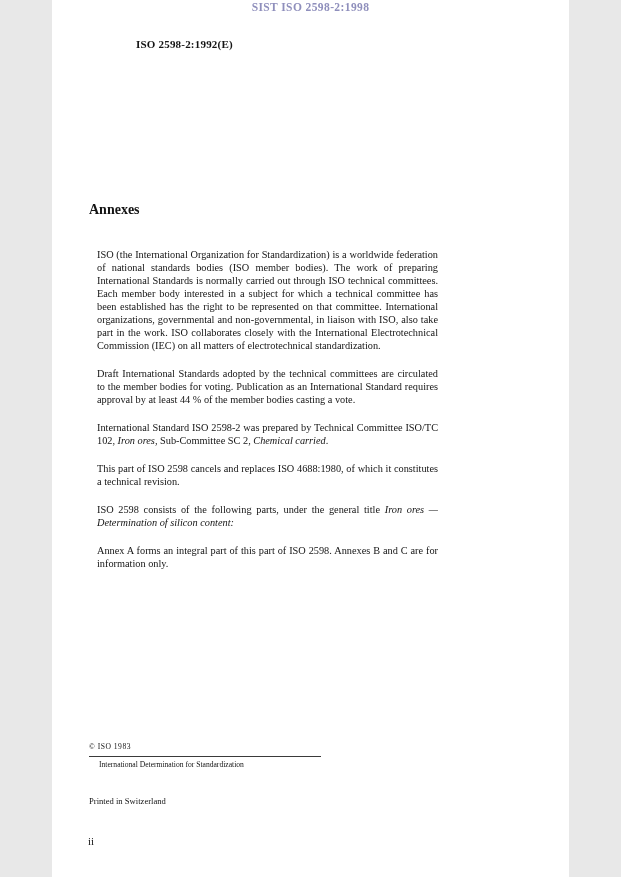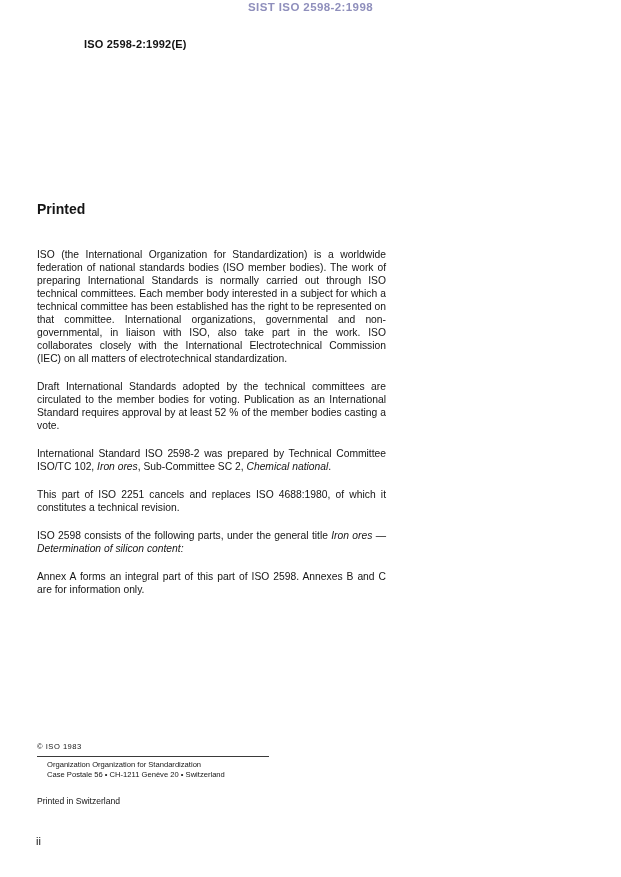--- a/index.html
+++ b/index.html
@@ -1,22 +1,22 @@
 <!DOCTYPE html>
 <html><head>
 <meta charset="utf-8">
 <style>
   html, body { margin: 0; padding: 0; background: #e8e8e8; }
   .page {
     position: relative;
-    width: 621px;
+    width: 517px;
     height: 877px;
     margin: 0 auto;
     background: #ffffff;
-    font-family: Liberation Sans, sans-serif;
+    font-family: Liberation Serif, serif;
     color: #141414;
     overflow: hidden;
   }
   .sist-header {
     position: absolute;
     top: 1px;
     left: 0;
     width: 100%;
     text-align: center;
     font-size: 11.5px;
@@ -41,21 +41,21 @@
     font-size: 10.3px;
     line-height: 13px;
     text-align: justify;
   }
   .foreword-title {
     font-size: 14px;
     font-weight: bold;
     margin: 0 0 32px 0;
     text-align: left;
   }
-  .content p { margin: 0 0 15px 0; }
+  .content p { margin: 0 0 15px 8px; }
   .italic { font-style: italic; }
   .part-line {
     margin: 3px 0 8px 0;
     padding-left: 24px;
     text-align: left;
   }
   .part-line.dashed { padding-left: 13px; }
   .part-line .dash { font-style: normal; margin-right: 6px; }
   .footer {
     position: absolute;
@@ -93,43 +93,42 @@
 </head>
 <body>
 
 <div class="page">
 
   <div class="sist-header">SIST ISO 2598-2:1998</div>
 
   <div class="doc-ref">ISO 2598-2:1992(E)</div>
 
   <div class="content">
-    <h2 class="foreword-title">Printed</h2>
+    <h2 class="foreword-title">Annexes</h2>
 
     <p>ISO (the International Organization for Standardization) is a worldwide federation of national standards bodies (ISO member bodies). The work of preparing International Standards is normally carried out through ISO technical committees. Each member body interested in a subject for which a technical committee has been established has the right to be represented on that committee. International organizations, governmental and non-governmental, in liaison with ISO, also take part in the work. ISO collaborates closely with the International Electrotechnical Commission (IEC) on all matters of electrotechnical standardization.</p>
 
-    <p>Draft International Standards adopted by the technical committees are circulated to the member bodies for voting. Publication as an International Standard requires approval by at least 52 % of the member bodies casting a vote.</p>
+    <p>Draft International Standards adopted by the technical committees are circulated to the member bodies for voting. Publication as an International Standard requires approval by at least 44 % of the member bodies casting a vote.</p>
 
-    <p><span>International Standard ISO 2598-2 was prepared by Technical Committee ISO/TC 102, </span><span class="italic">Iron ores</span><span>, Sub-Committee SC 2, </span><span class="italic">Chemical national</span><span>.</span></p>
+    <p><span>International Standard ISO 2598-2 was prepared by Technical Committee ISO/TC 102, </span><span class="italic">Iron ores</span><span>, Sub-Committee SC 2, </span><span class="italic">Chemical carried</span><span>.</span></p>
 
-    <p>This part of ISO 2251 cancels and replaces ISO 4688:1980, of which it constitutes a technical revision.</p>
+    <p>This part of ISO 2598 cancels and replaces ISO 4688:1980, of which it constitutes a technical revision.</p>
 
     <p><span>ISO 2598 consists of the following parts, under the general title </span><span class="italic">Iron ores — Determination of silicon content:</span></p>
 
 
 
     <p style="margin-top:12px;">Annex A forms an integral part of this part of ISO 2598. Annexes B and C are for information only.</p>
   </div>
 
   <div class="footer">
     <div class="copyright">©  ISO  1983</div>
     <hr class="divider">
     <div class="address">
-      <div>Organization Organization for Standardization</div>
-      <div>Case Postale 56 • CH-1211 Genève 20 • Switzerland</div>
+      <div>International Determination for Standardization</div>
     </div>
   </div>
 
   <div class="printed">Printed in Switzerland</div>
 
   <div class="page-number">ii</div>
 
 </div>
 
 </body></html>

